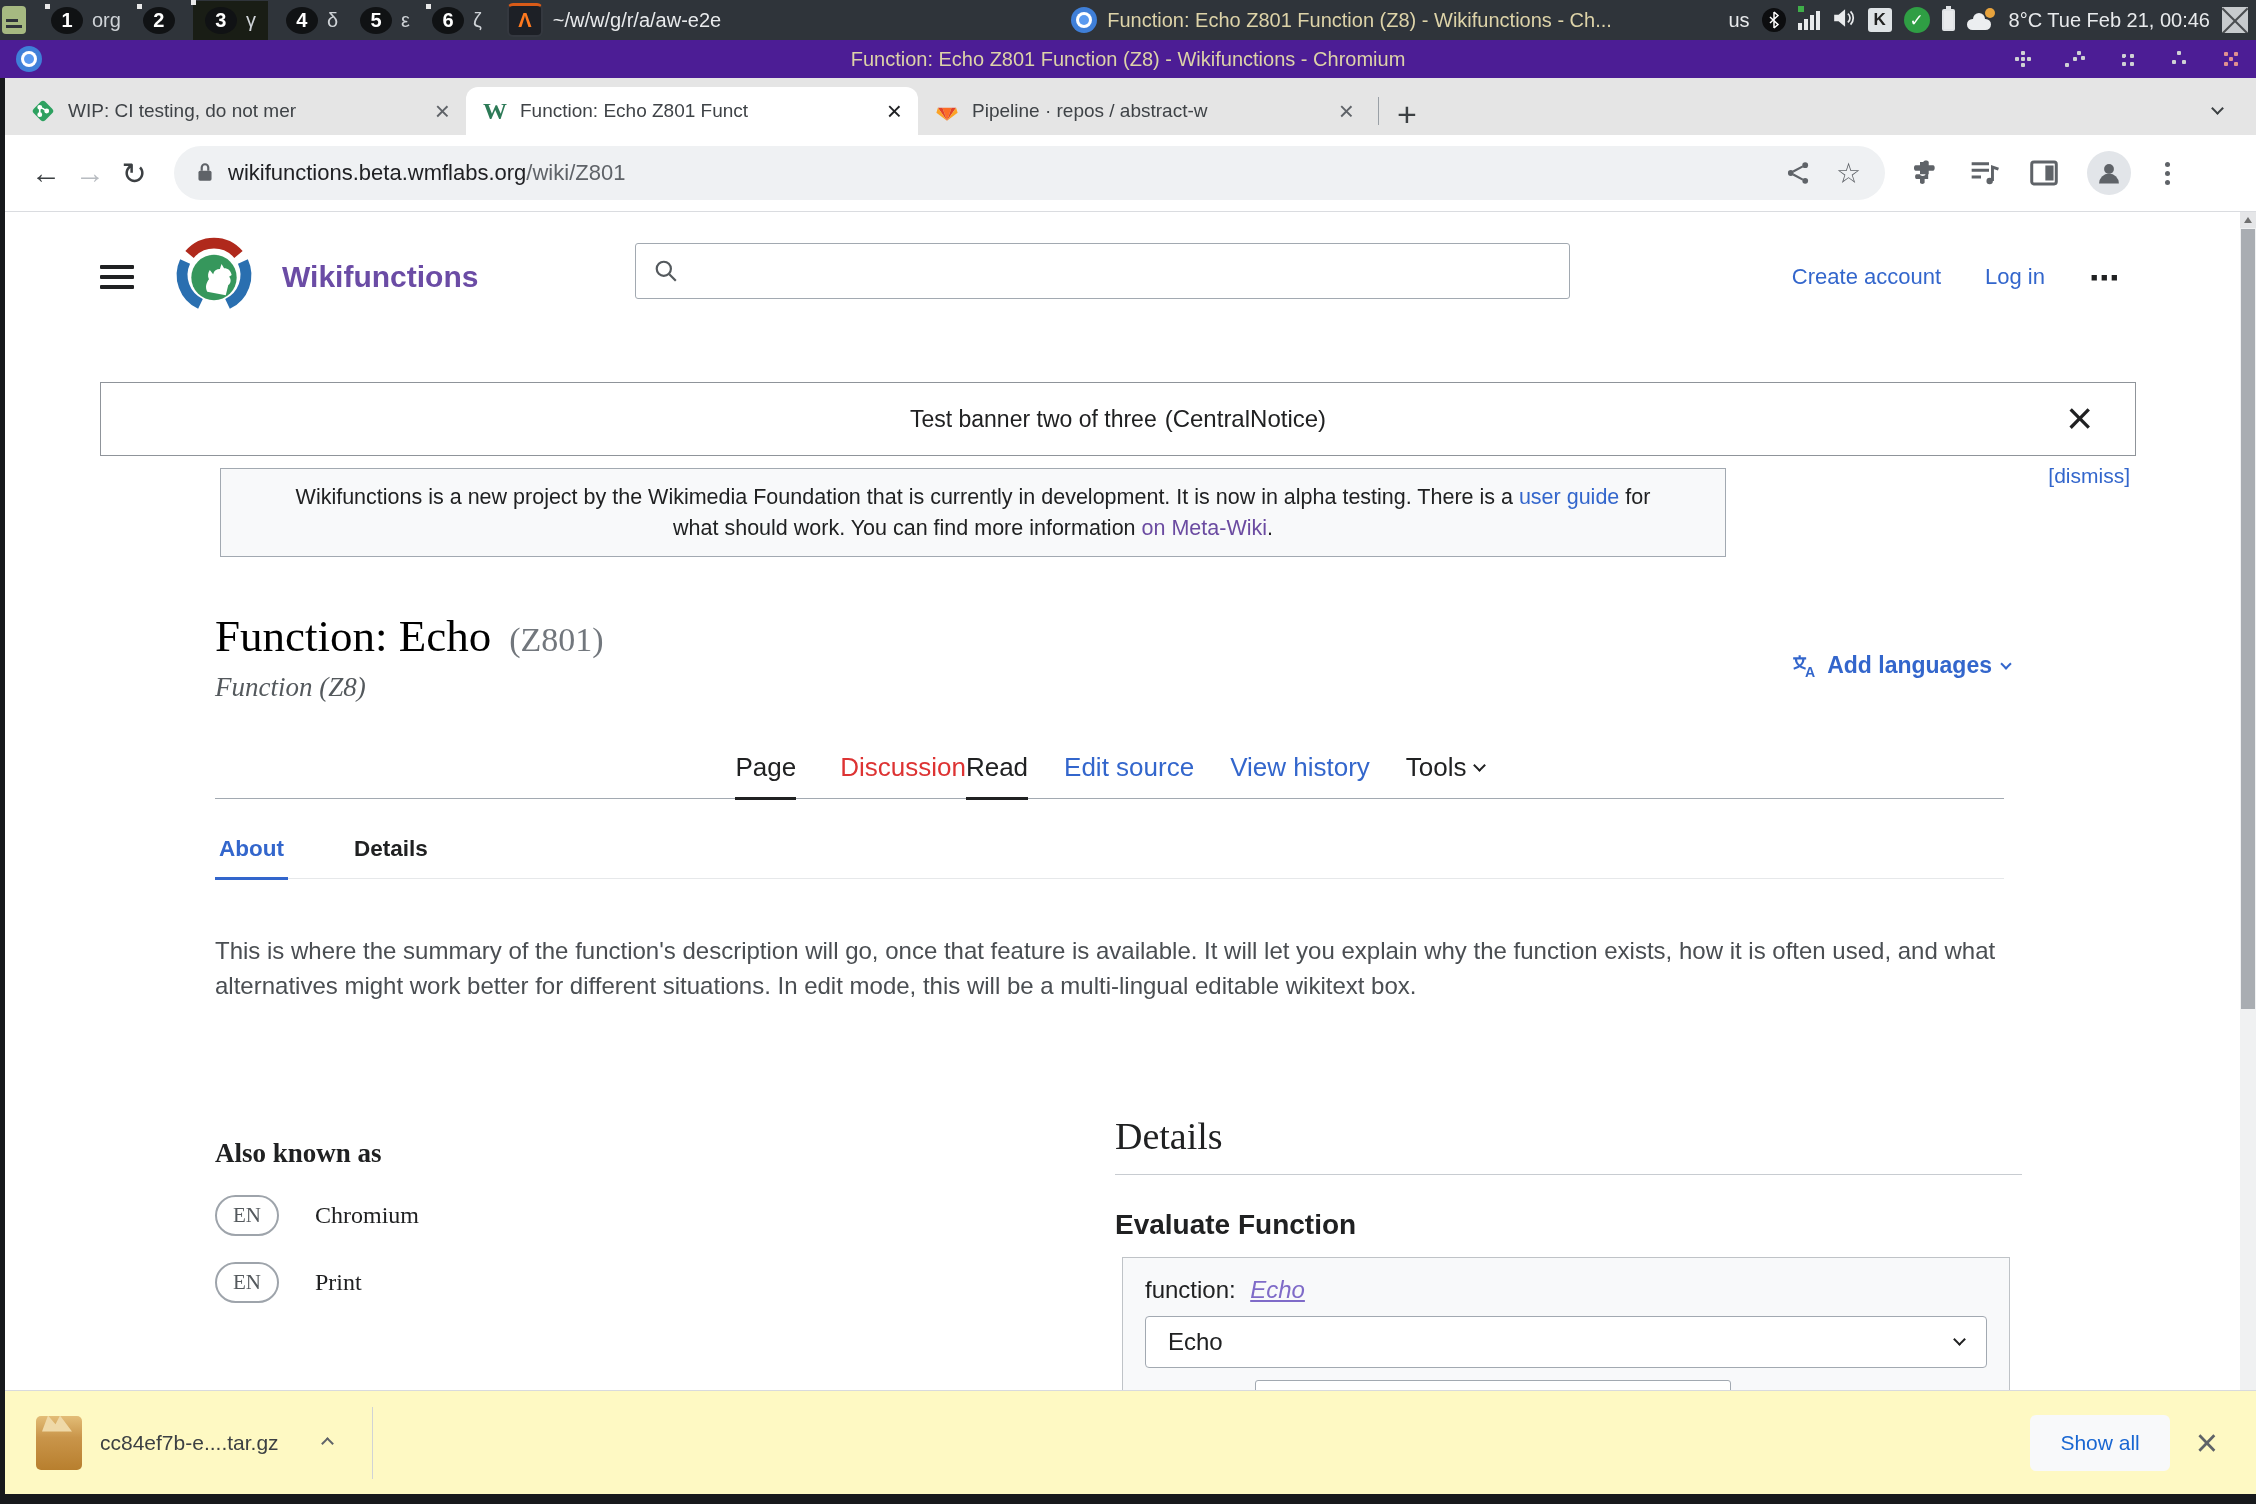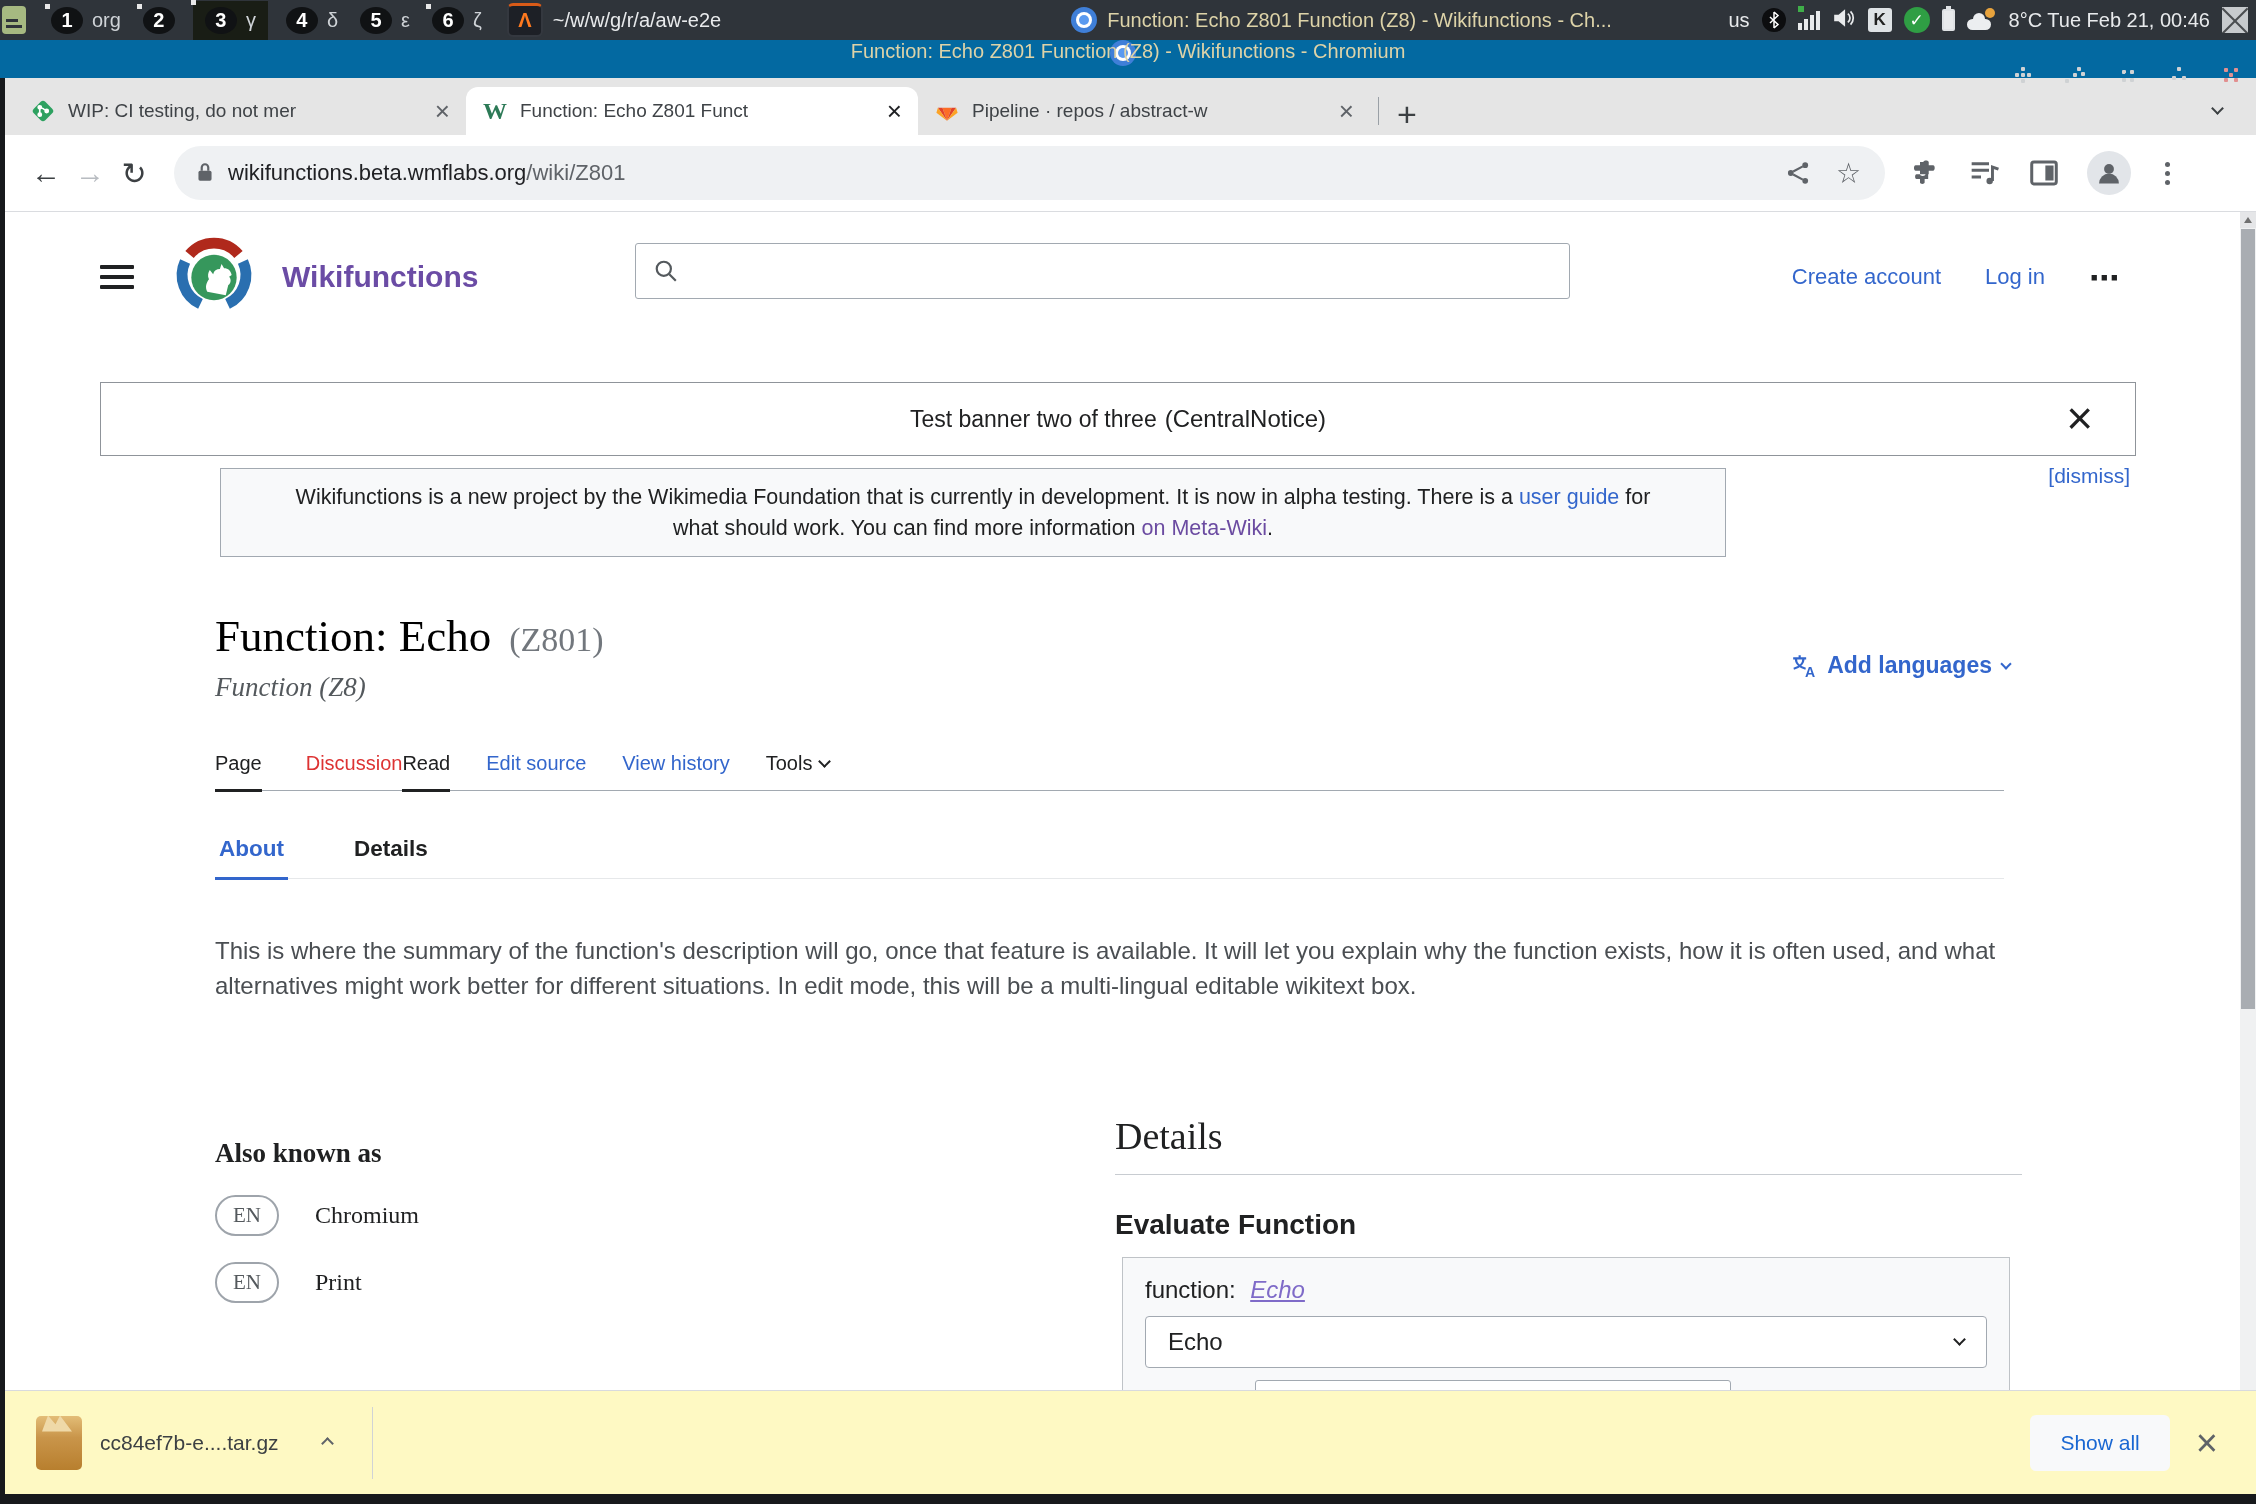--- a/index.html
+++ b/index.html
@@ -35,21 +35,21 @@
   .okcircle { width:26px; height:26px; border-radius:50%; background:#2f9e44; color:#fff; font-size:17px; font-weight:bold; display:flex; align-items:center; justify-content:center; }
   .weather { position:relative; width:30px; height:24px; }
   .weather .sun { position:absolute; top:0; right:2px; width:10px; height:10px; border-radius:50%; background:#e8a33d; }
   .weather .cloud { position:absolute; bottom:2px; left:0; width:24px; height:11px; background:#eceef0; border-radius:8px; }
   .weather .cloud::before { content:''; position:absolute; top:-6px; left:6px; width:12px; height:12px; border-radius:50%; background:#eceef0; }
   .xbox { width:26px; height:26px; background:#c7cacd; position:relative; overflow:hidden; }
   .xbox::before,.xbox::after { content:''; position:absolute; left:12px; top:-4px; width:2px; height:36px; background:#4a4d50; }
   .xbox::before{ transform:rotate(45deg);} .xbox::after{ transform:rotate(-45deg);}
 
   
-  .titlebar { height:38px; background:#0369a1; display:flex; align-items:center; padding:0 16px; position:relative;flex-direction:column; }
+  .titlebar { height:38px; background:#4c1d95; display:flex; align-items:center; padding:0 16px; position:relative; }
   .titlebar .t-title { position:absolute; left:0; right:0; text-align:center; color:#ddd3a8; font-size:20px; }
   .wcs { margin-left:auto; display:flex; gap:34px; z-index:2; }
   .wc { width:18px; height:18px; position:relative; }
   .wc::before { content:''; position:absolute; width:4px; height:4px; background:#cfd2d4; border-radius:1px; left:7px; top:7px; }
   .wc-plus::before { box-shadow:0 -6px #cfd2d4,0 6px #cfd2d4,-6px 0 #cfd2d4,6px 0 #cfd2d4; }
   .wc-float::before { box-shadow:4px -6px #cfd2d4,-8px 6px #cfd2d4,8px -1px #cfd2d4; }
   .wc-grid::before { box-shadow:-3px -3px #cfd2d4,5px -3px #cfd2d4,-3px 5px #cfd2d4,5px 5px #cfd2d4; background:transparent; }
   .wc-tri::before { box-shadow:0 -6px #cfd2d4,-5px 3px #cfd2d4,5px 3px #cfd2d4; background:transparent; }
   .wc-close::before { background:#e29090; box-shadow:-5px -5px #e29090,5px -5px #e29090,-5px 5px #e29090,5px 5px #e29090; }
 
@@ -103,21 +103,21 @@
   .dismiss { position:absolute; top:252px; right:110px; font-size:21px; }
   .sitenotice { position:absolute; top:256px; left:220px; width:1506px; background:#f8f9fa; border:1px solid #a2a9b1; padding:13px 56px; text-align:center; font-size:21.5px; line-height:1.42; }
 
   .title-block { position:absolute; top:398px; left:215px; font-family:"Liberation Serif","DejaVu Serif",serif; }
   .fn-title { font-size:45px; color:#000; font-weight:400; display:flex; align-items:baseline; }
   .fn-zid { font-size:34px; color:#72777d; margin-left:18px; }
   .fn-sub { font-size:27px; font-style:italic; color:#54595d; margin-top:10px; }
   .addlang { position:absolute; top:440px; right:230px; display:flex; align-items:center; gap:10px; color:#3366cc; font-weight:bold; font-size:23px; }
   .addlang .chev { width:8px; height:8px; margin-top:-4px; }
 
-  .navrow { position:absolute; top:540px; left:215px; right:236px; display:flex; justify-content:flex-start; font-size:20px; border-bottom:1px solid #a2a9b1; }
+  .navrow { position:absolute; top:540px; left:215px; right:236px; display:flex; justify-content:center; font-size:26px; border-bottom:1px solid #a2a9b1; }
   .navrow .grp { display:flex; gap:44px; }
   .navrow .grp.r { gap:36px; }
   .nav-item { padding-bottom:14px; border-bottom:3px solid transparent; margin-bottom:-2px; display:flex; align-items:center; gap:8px; }
   .nav-item.sel { border-bottom-color:#202122; }
   .redlink { color:#dd3333; }
 
   .wikitabs { position:absolute; top:624px; left:215px; right:236px; display:flex; gap:62px; font-size:22.5px; font-weight:bold; border-bottom:1px solid #e6e8ea; }
   .wtab { padding:0 4px 15px; border-bottom:3px solid transparent; margin-bottom:-2px; color:#202122; }
   .wtab.sel { color:#3366cc; border-bottom-color:#3366cc; }
 

